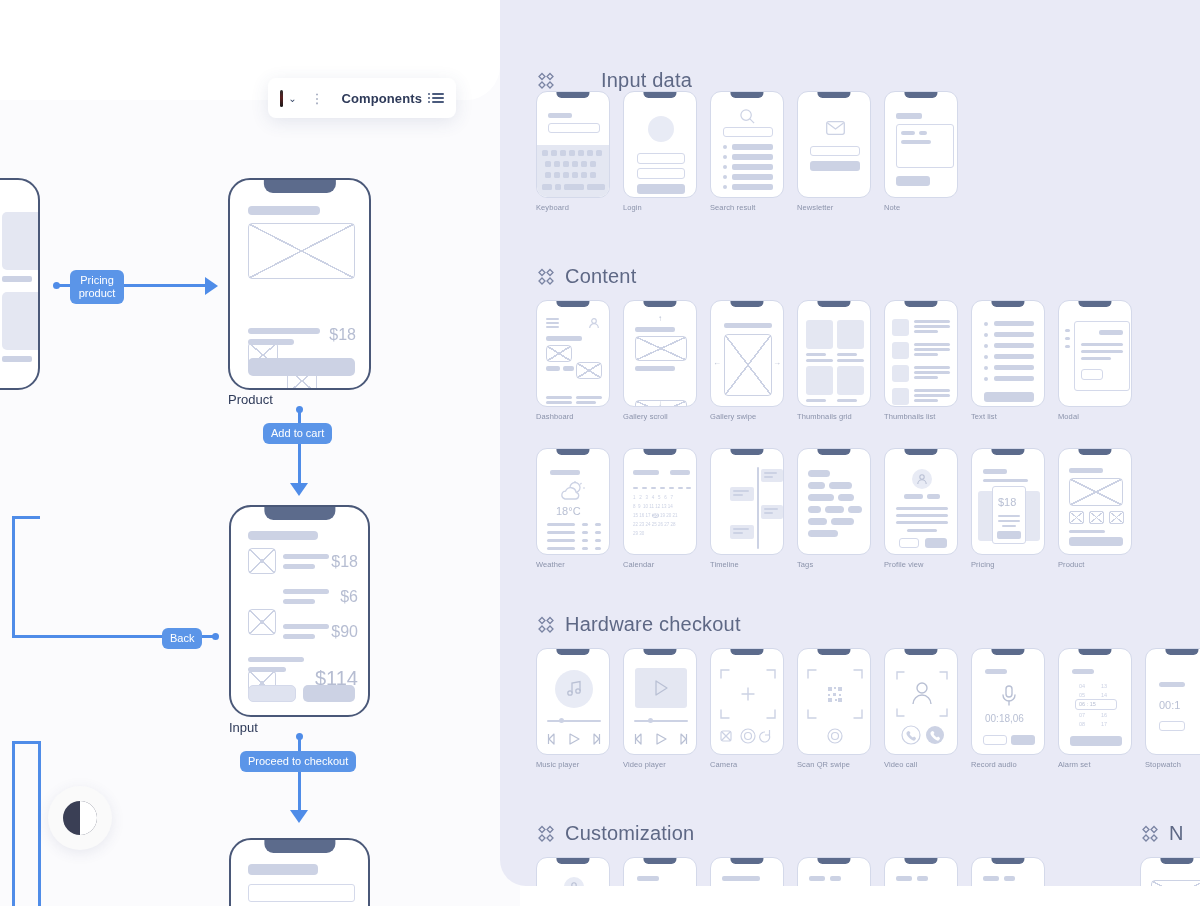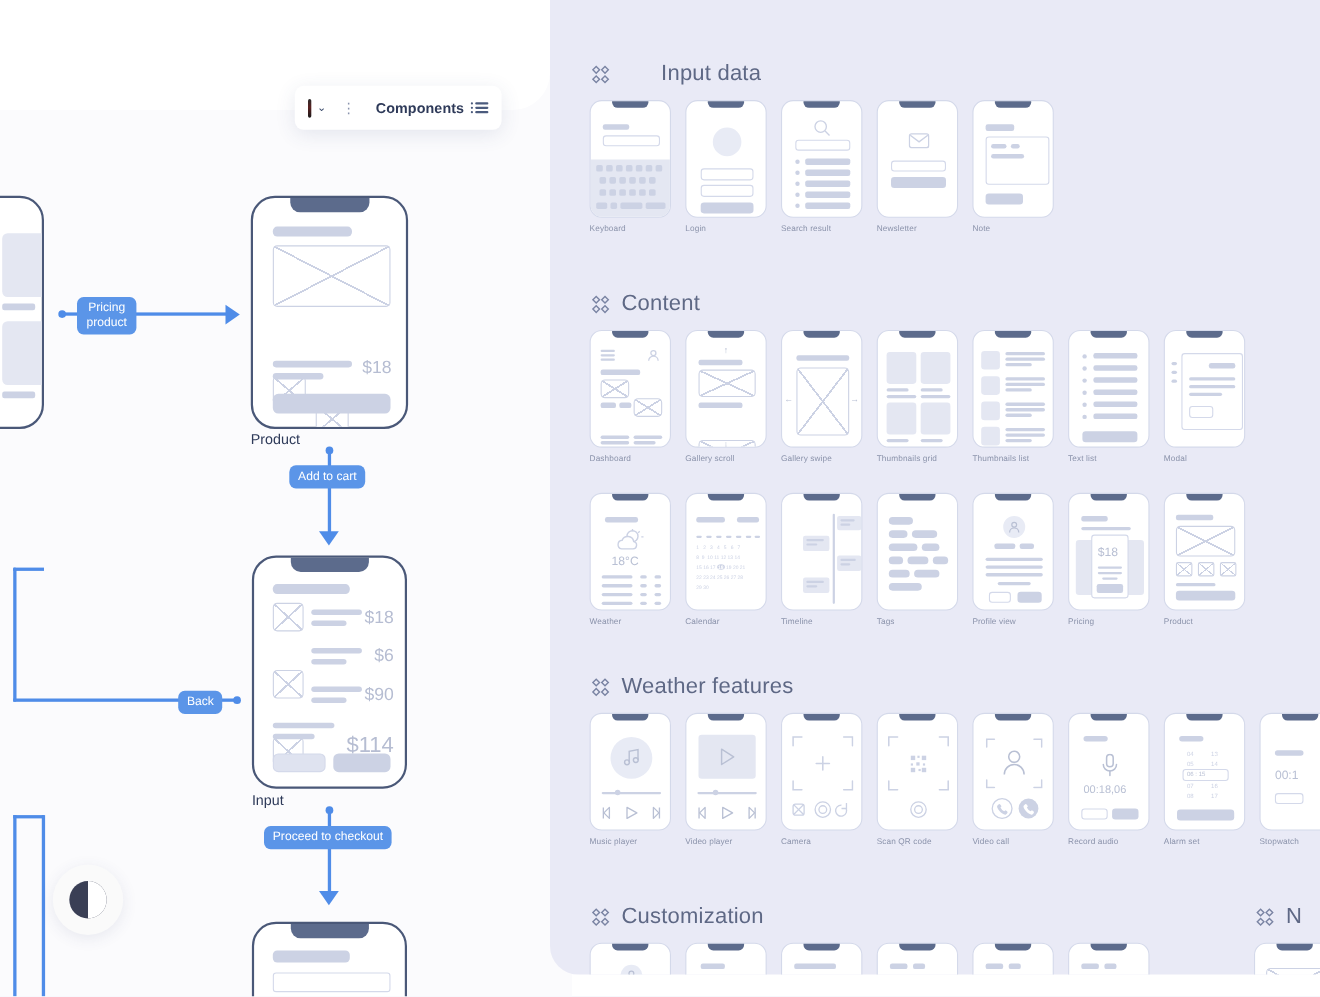--- a/index.html
+++ b/index.html
@@ -237,21 +237,21 @@
   <span class="tb-title">Components</span>
   <span class="tb-list">
       <i></i>
       <i></i>
       <i></i>
     </span>
 </div>
 
 <div id="library">
 
-  <div class="sect-h" style="position:absolute;left:36px;top:56px;gap:45px;">
+  <div class="sect-h" style="position:absolute;left:36px;top:69px;gap:45px;">
     <svg width="20" height="20" viewBox="0 0 20 20">
       <g fill="none" stroke="#7a84a3" stroke-width="1.3">
         <path d="M6 2.5 L9 5.5 L6 8.5 L3 5.5 Z"></path>
         <path d="M14 2.5 L17 5.5 L14 8.5 L11 5.5 Z"></path>
         <path d="M6 11 L9 14 L6 17 L3 14 Z"></path>
         <path d="M14 11 L17 14 L14 17 L11 14 Z"></path>
       </g>
     </svg>
     <span class="ttl">Input data</span>
   </div>
@@ -640,21 +640,21 @@
 
   <div class="sect-h" style="position:absolute;left:36px;top:613px;">
     <svg width="20" height="20" viewBox="0 0 20 20">
       <g fill="none" stroke="#7a84a3" stroke-width="1.3">
         <path d="M6 2.5 L9 5.5 L6 8.5 L3 5.5 Z"></path>
           <path d="M14 2.5 L17 5.5 L14 8.5 L11 5.5 Z"></path>
         <path d="M6 11 L9 14 L6 17 L3 14 Z"></path>
           <path d="M14 11 L17 14 L14 17 L11 14 Z"></path>
       </g>
     </svg>
-    <span class="ttl">Weather features</span>
+    <span class="ttl">Hardware checkout</span>
   </div>
 
   <div class="grid" style="position:absolute;left:36px;top:648px;">
 
     <div class="card">
       <div class="mini">
           <div class="n"></div>
         <div class="cir" style="left:18px;top:21px;width:38px;height:38px;"></div>
         <svg style="position:absolute;left:29px;top:31px" width="17" height="17" viewBox="0 0 17 17">
           <path d="M6 13 V3 L14 1.5 V11" fill="none" stroke="#b9c0d4" stroke-width="1.3"></path>
@@ -748,21 +748,21 @@
               <rect x="31" y="29" width="4" height="4"></rect>
           </g>
         </svg>
         <svg style="position:absolute;left:28px;top:79px" width="18" height="16" viewBox="0 0 18 16">
           <g fill="none" stroke="#ccd2e4" stroke-width="1.2">
               <circle cx="9" cy="8" r="7"></circle>
               <circle cx="9" cy="8" r="3.5"></circle>
             </g>
         </svg>
       </div>
-      <div class="clabel">Scan QR code</div>
+      <div class="clabel">Scan QR swipe</div>
     </div>
 
     <div class="card">
       <div class="mini">
           <div class="n"></div>
         <svg style="position:absolute;left:11px;top:22px" width="52" height="46" viewBox="0 0 52 46">
           <g fill="none" stroke="#ccd2e4" stroke-width="1.4" stroke-linecap="round">
             <path d="M1 8 V1 H8"></path>
               <path d="M44 1 H51 V8"></path>
               <path d="M51 38 V45 H44"></path>

